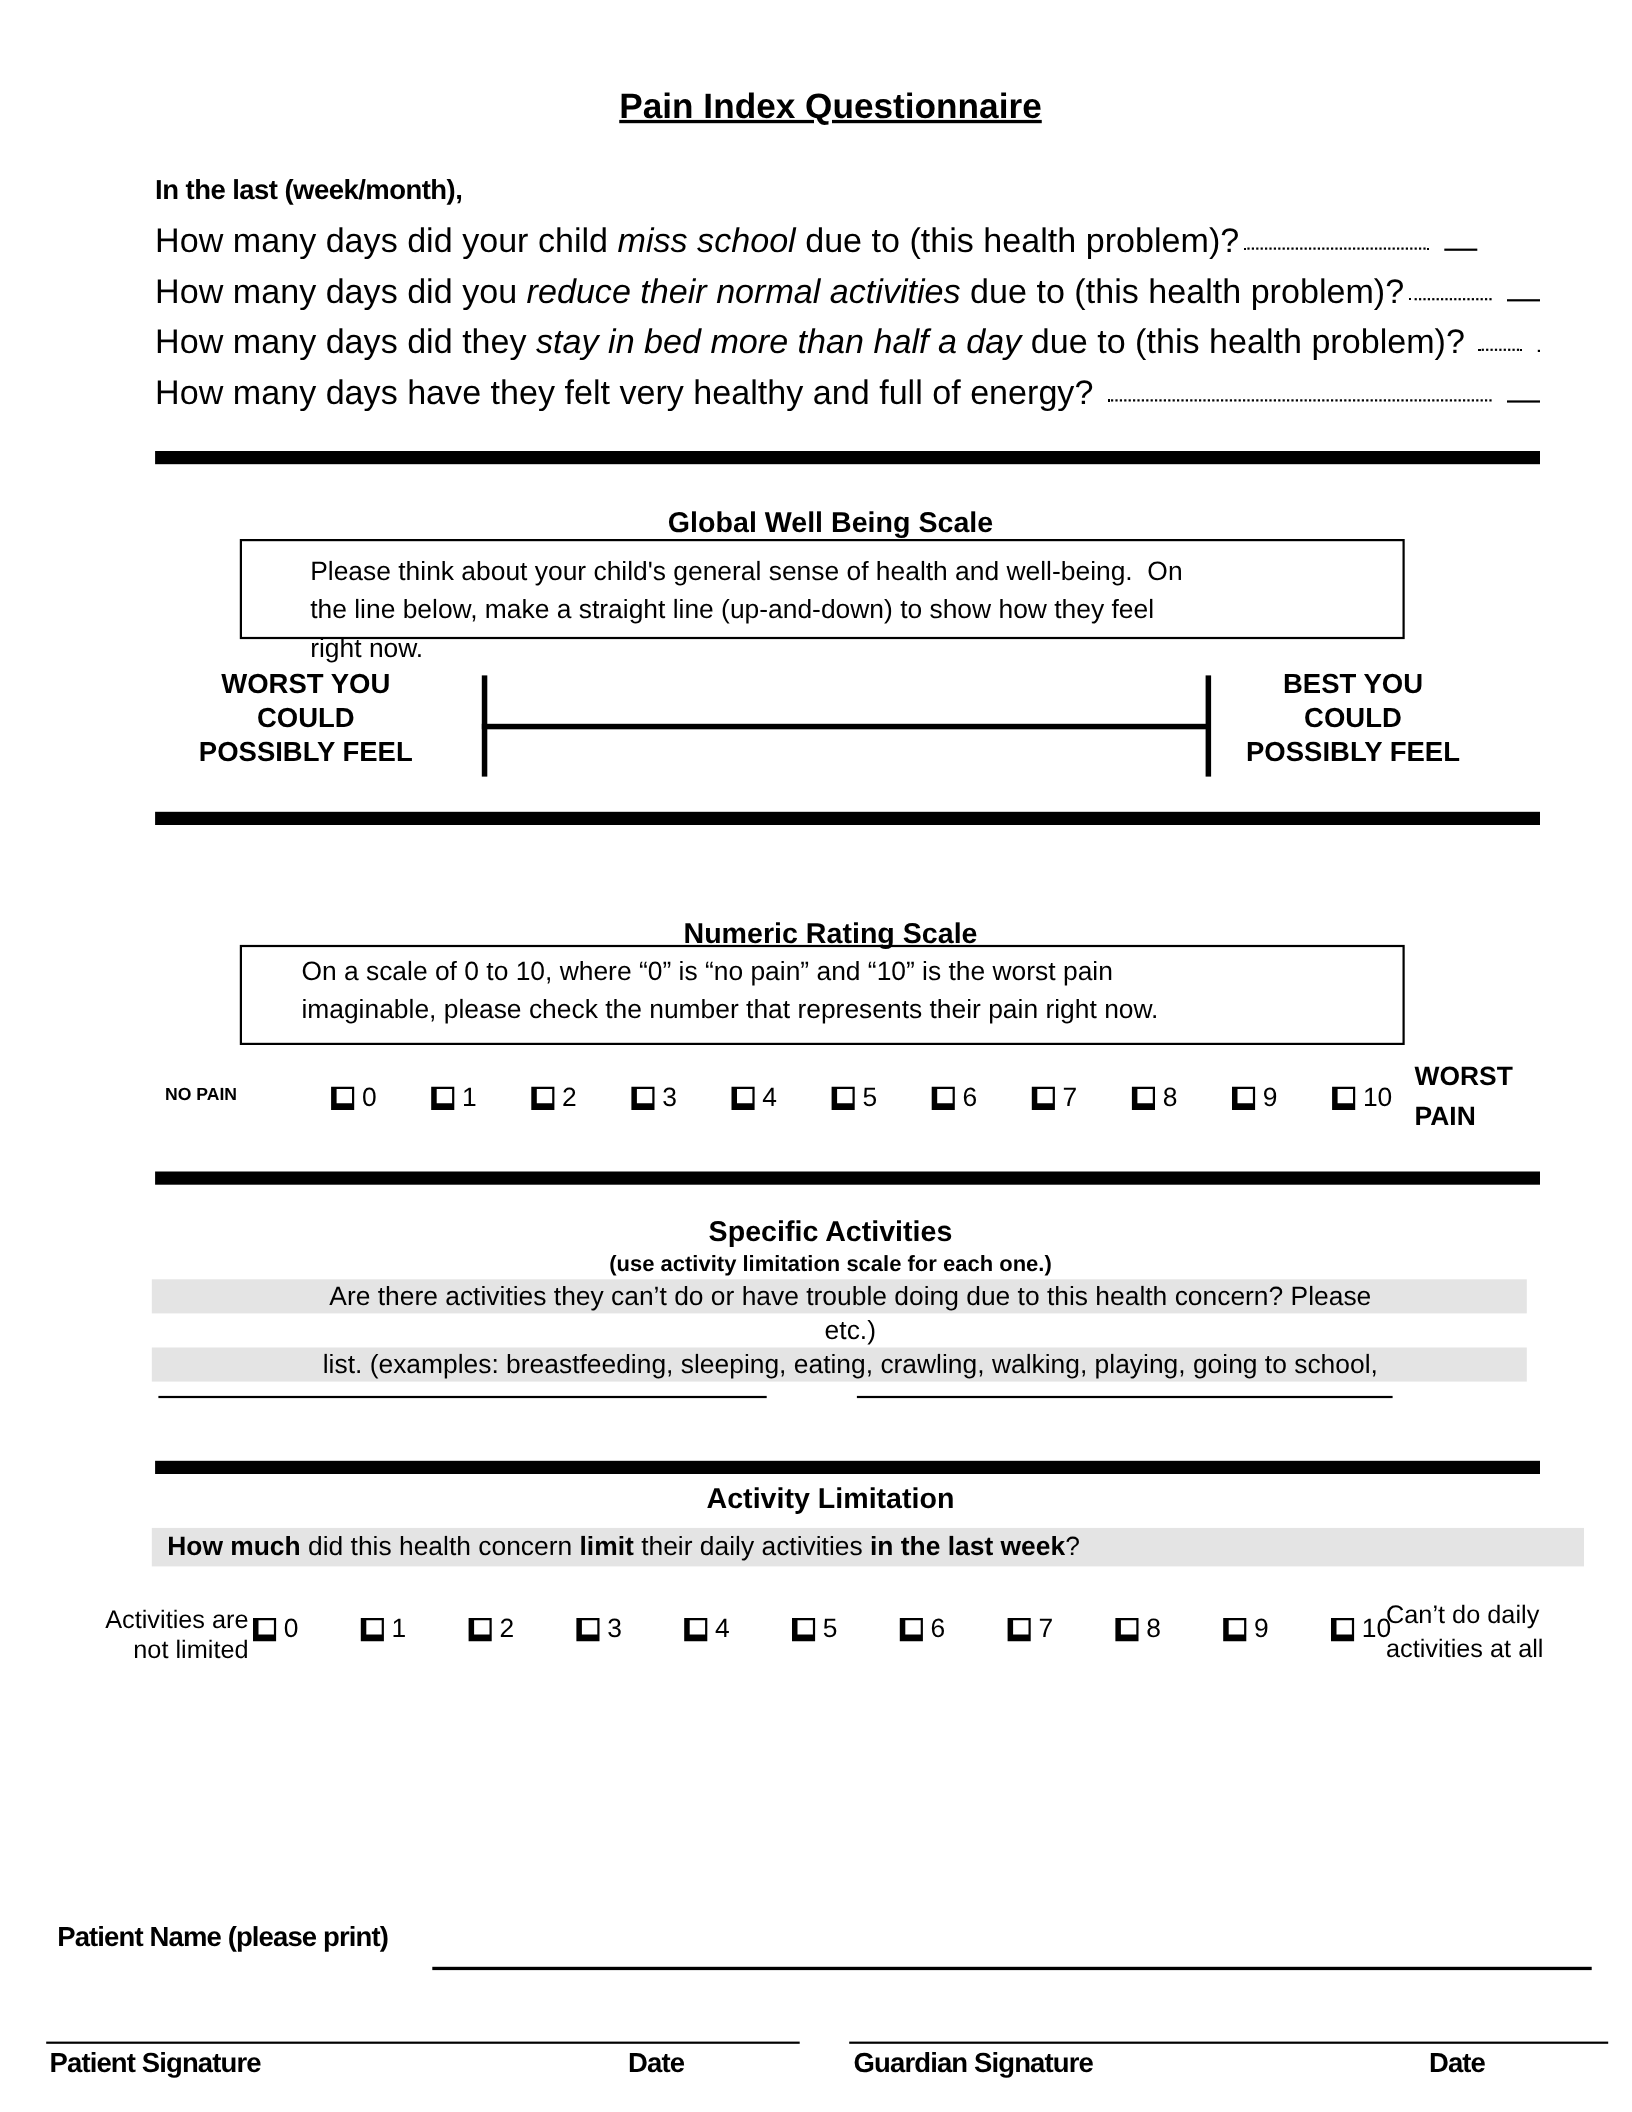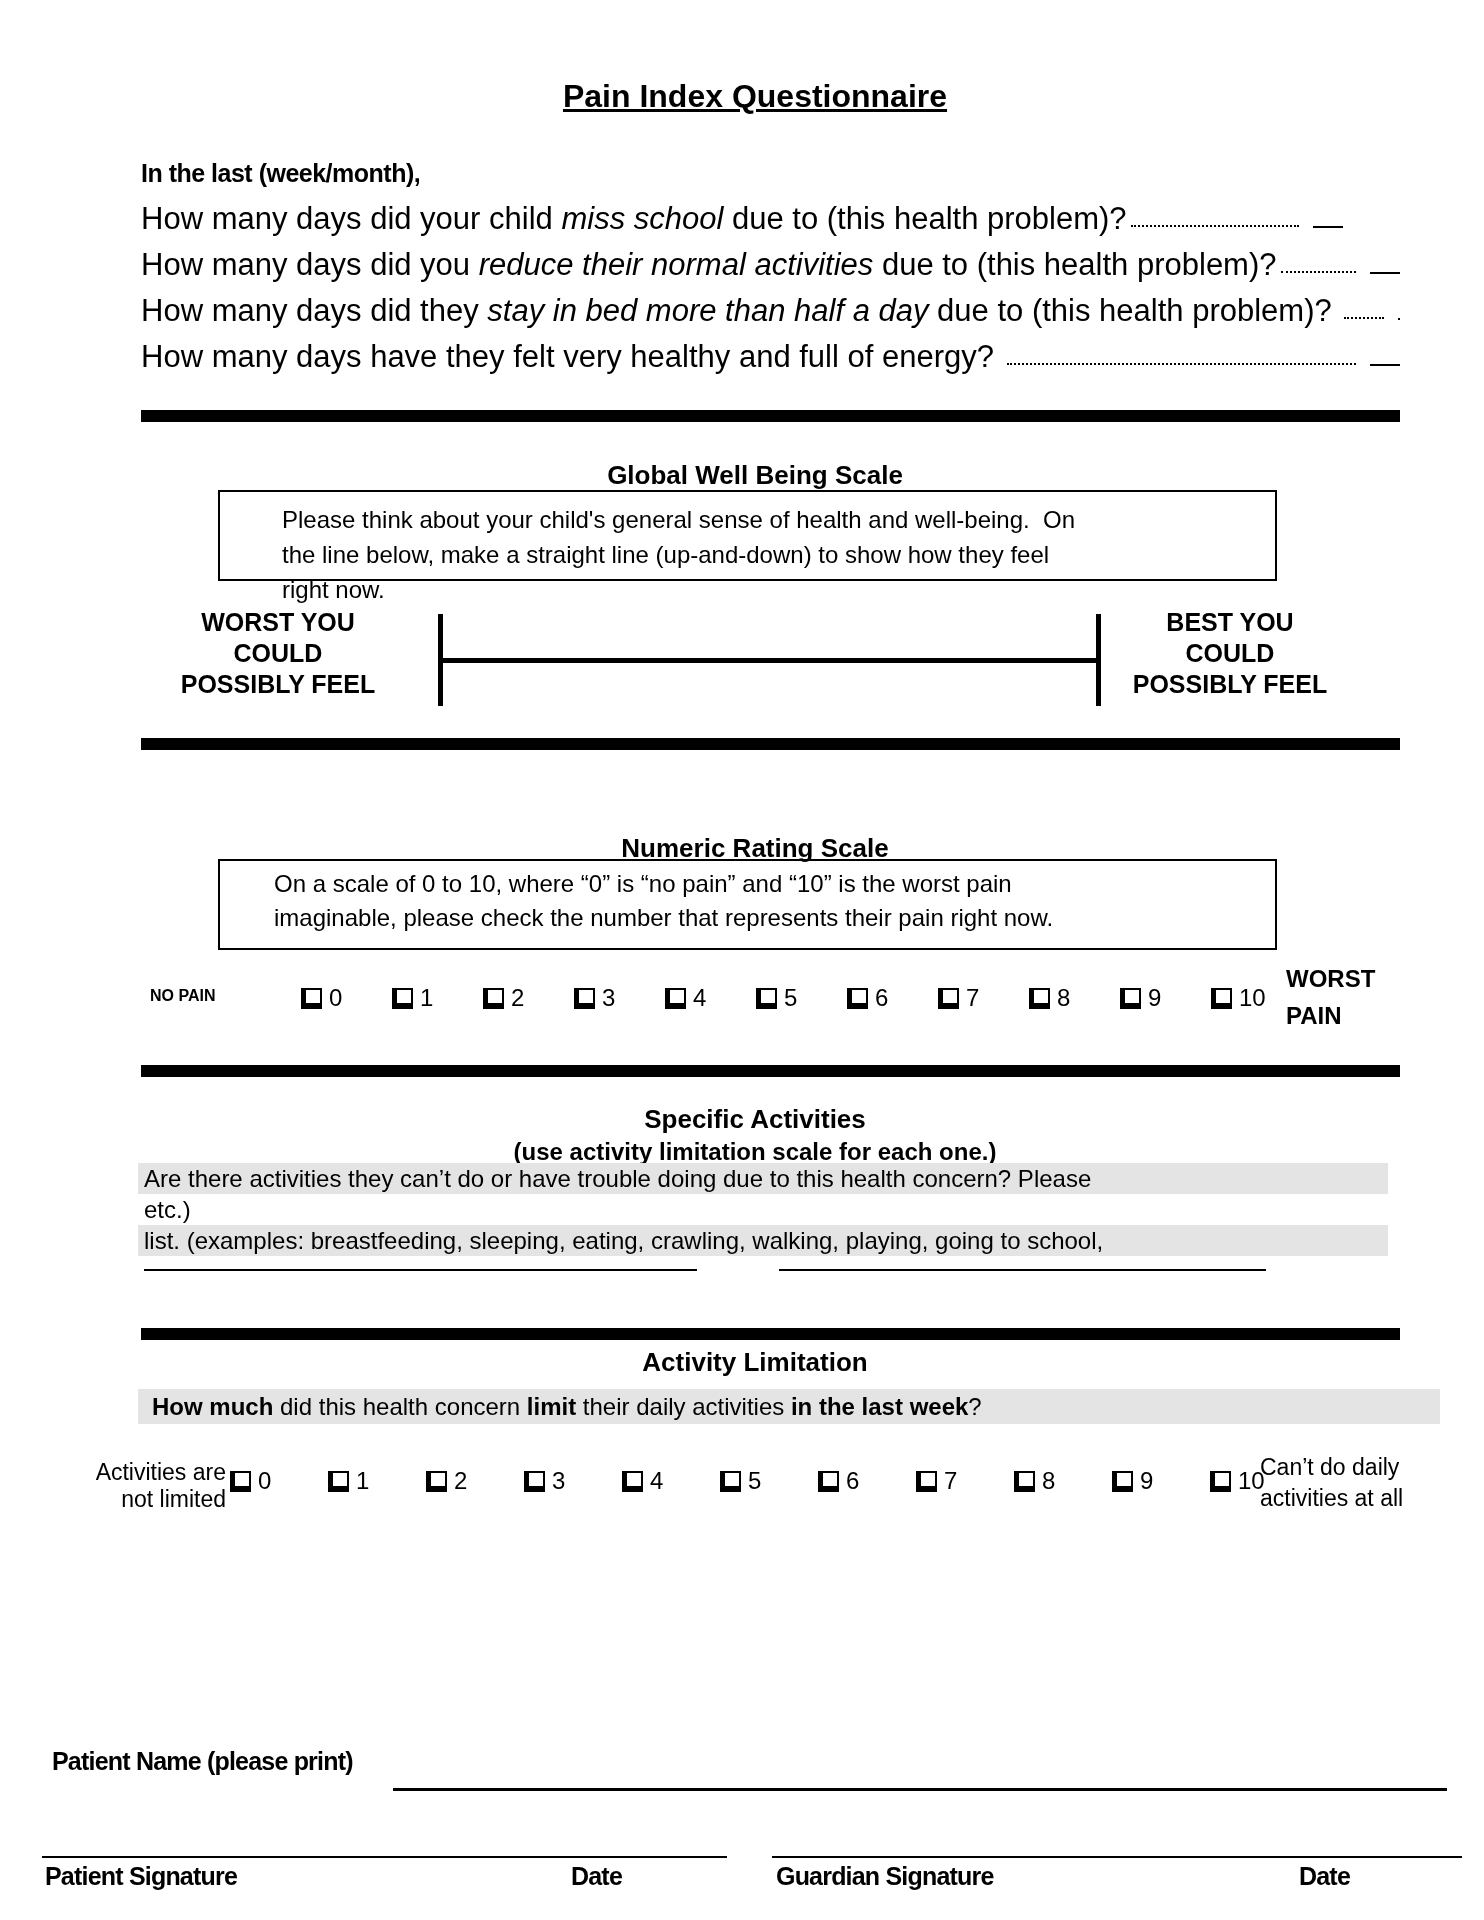--- a/index.html
+++ b/index.html
@@ -31,23 +31,23 @@
   .vas-label{width:220px;text-align:center;font-weight:bold;font-size:25px;line-height:31px;}
   .vbar{width:5px;height:92px;background:#000;}
   .vas-line{height:5px;background:#000;}
   
   .row-label{font-weight:bold;font-size:16px;}
   .opt-grid{display:grid;}
   .opt{display:flex;align-items:center;gap:7px;font-size:24px;}
   .cb{width:14px;height:13px;border:2px solid #000;border-left-width:5px;border-bottom-width:6px;background:#fff;flex:0 0 auto;}
   .two-line-label{font-size:24px;font-weight:bold;line-height:37px;}
   
-  .sa-sub{width:1228px;left:141px;text-align:center;font-size:24px;font-weight:bold;}
+  .sa-sub{width:1228px;left:141px;text-align:center;font-size:20px;font-weight:bold;}
   .sa-prompt{left:138px;top:1163px;width:1250px;font-size:24px;}
-  .sa-line{display:block;line-height:31px;padding-left:6px;white-space:pre;}
+  .sa-line{display:block;line-height:31px;padding-left:20px;white-space:pre;text-align:center;}
   .hl{background:#e4e4e4;}
   .fill-line{height:0;border-top:2.5px solid #000;}
   
   .al-question{left:138px;top:1389px;width:1302px;height:35px;background:#e4e4e4;font-size:24px;line-height:35px;padding-left:14px;box-sizing:border-box;white-space:pre;}
   .al-side{font-size:23px;}
   
   .footer-label{font-weight:bold;font-size:25px;letter-spacing:-0.8px;}
   .thin{border-top-width:2.5px;}
   .name-rule{border-top-width:3px;}
 </style>

